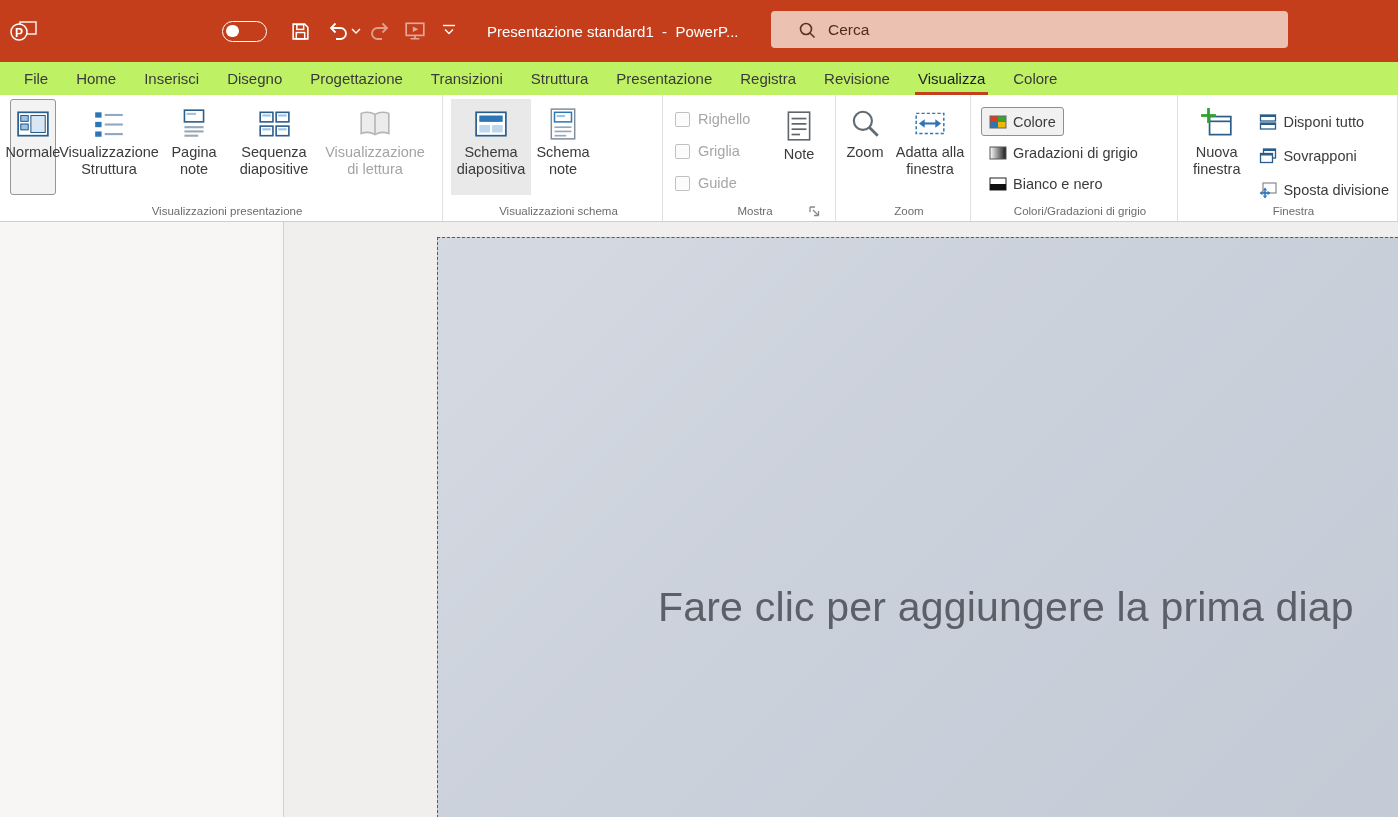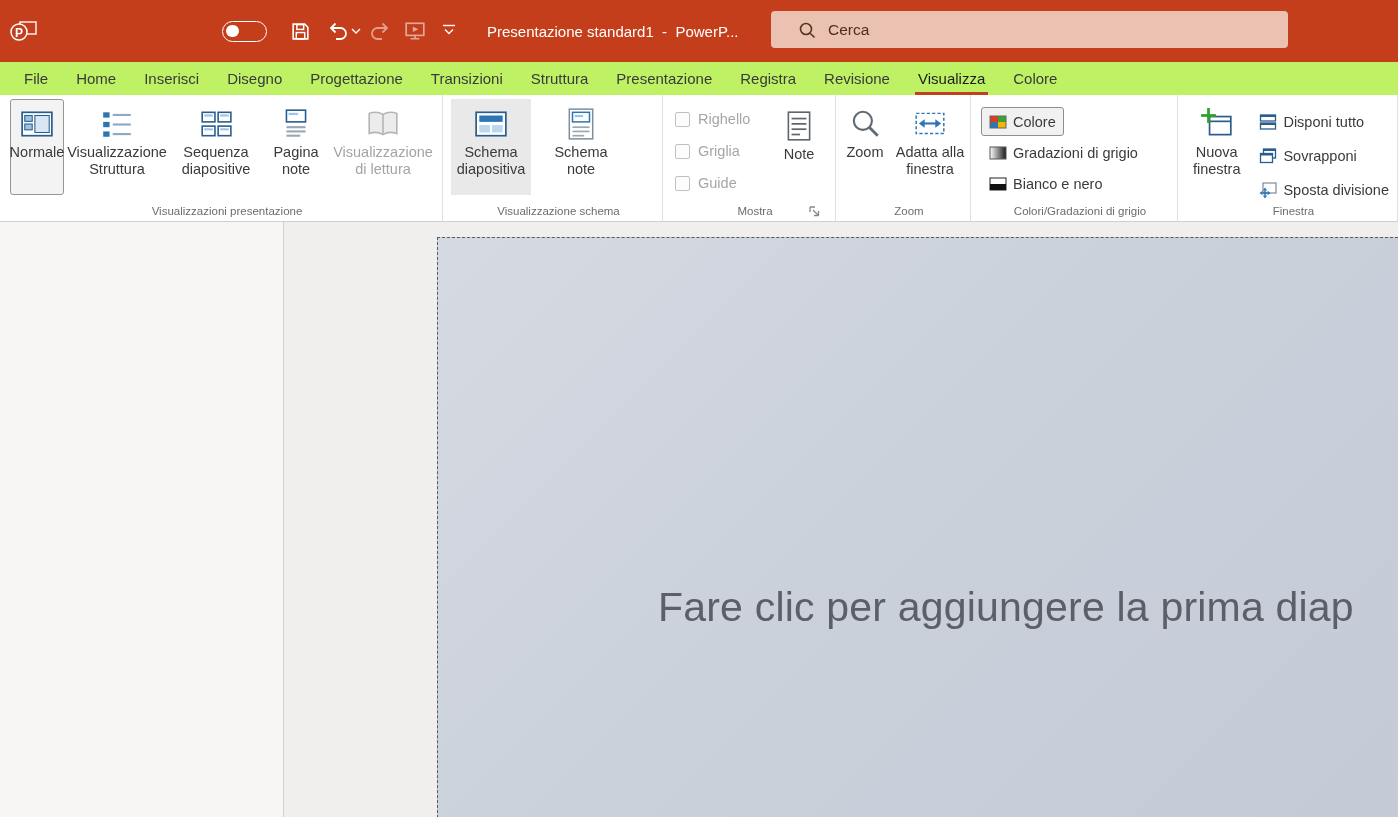--- a/index.html
+++ b/index.html
@@ -35,21 +35,21 @@
 
   
   .ribbon{position:absolute;top:95px;left:0;width:100%;height:127px;background:#fff;
     border-bottom:1px solid #d1cfcd;display:flex}
   .group{position:relative;height:100%;border-right:1px solid #e2e0de;padding:4px 0 22px}
   .group-label{position:absolute;bottom:4px;left:12px;right:0;text-align:center;
     font-size:11.5px;color:#6e6c6a}
   .gc{display:flex;height:100%;align-items:flex-start}
   .g0{width:443px}.g1{width:220px}.g2{width:173px}.g3{width:135px}.g4{width:207px}.g5{width:220px}
   .g0 .gc{padding-left:10px;gap:2px}
-  .g1 .gc{padding-left:8px;gap:20px}
+  .g1 .gc{padding-left:8px;gap:2px}
   .g2 .gc{padding:2px 0 0 12px}
   .g3 .gc{padding-left:3px}
   .g4 .gc{flex-direction:column;padding:8px 0 0 10px;gap:2px;align-items:flex-start}
   .g5 .gc{padding-left:8px}
 
   .btn{border:1px solid transparent;border-radius:3px}
   .btn.lg{display:flex;flex-direction:column;align-items:center;padding-top:7px;height:96px}
   .btn.lg .ico{width:34px;height:34px;flex:none;margin-bottom:3px}
   .btn.lg .lbl{font-size:14.5px;line-height:17px;text-align:center;color:#3b3b3b}
   .btn.lg.sel-border{border-color:#969696;background:#f3f3f3}
@@ -151,67 +151,67 @@
     <div class="tab">Registra</div>
     <div class="tab">Revisione</div>
     <div class="tab active">Visualizza</div>
     <div class="tab">Colore</div>
   </div>
 
   <div class="ribbon">
 
     <div class="group g0">
       <div class="gc">
-        <div class="btn lg sel-border" style="width:54px">
+        <div class="btn lg sel-border" style="width:46px">
           <svg class="ico" viewBox="0 0 32 32">
             <rect x="2" y="5" width="28" height="22" fill="#fff" stroke="#2a5d8c" stroke-width="1.6"></rect>
             <rect x="4.5" y="8" width="7" height="5.5" fill="#9dc3e6" stroke="#2a5d8c"></rect>
             <rect x="4.5" y="16" width="7" height="5.5" fill="#9dc3e6" stroke="#2a5d8c"></rect>
             <rect x="14" y="8" width="13.5" height="16" fill="#d9e7f5" stroke="#2a5d8c"></rect>
           </svg>
           <span class="lbl">Normale</span>
         </div>
         <div class="btn lg" style="width:102px">
           <svg class="ico" viewBox="0 0 32 32">
             <rect x="3" y="5" width="6" height="5" fill="#2e75b6"></rect>
             <line x1="12" y1="7.5" x2="29" y2="7.5" stroke="#8ea9c1" stroke-width="2"></line>
             <rect x="3" y="14" width="6" height="5" fill="#2e75b6"></rect>
             <line x1="12" y1="16.5" x2="29" y2="16.5" stroke="#8ea9c1" stroke-width="2"></line>
             <rect x="3" y="23" width="6" height="5" fill="#2e75b6"></rect>
             <line x1="12" y1="25.5" x2="29" y2="25.5" stroke="#8ea9c1" stroke-width="2"></line>
           </svg>
           <span class="lbl">Visualizzazione Struttura</span>
+        </div>
+        <div class="btn lg" style="width:64px">
+          <svg class="ico" viewBox="0 0 32 32">
+            <rect x="7" y="3" width="18" height="11" fill="#fff" stroke="#2a5d8c" stroke-width="1.5"></rect>
+            <rect x="9" y="5.5" width="9" height="2" fill="#9dc3e6"></rect>
+            <line x1="7" y1="19" x2="25" y2="19" stroke="#9aa7b4" stroke-width="2"></line>
+            <line x1="7" y1="23" x2="25" y2="23" stroke="#9aa7b4" stroke-width="2"></line>
+            <line x1="7" y1="27" x2="20" y2="27" stroke="#9aa7b4" stroke-width="2"></line>
+          </svg>
+          <span class="lbl">Pagina note</span>
         </div>
         <div class="btn lg" style="width:92px">
           <svg class="ico" viewBox="0 0 32 32">
             <g stroke="#2a5d8c" fill="#fff" stroke-width="1.5">
               <rect x="3" y="5" width="12" height="9"></rect>
                 <rect x="18" y="5" width="12" height="9"></rect>
               <rect x="3" y="18" width="12" height="9"></rect>
                 <rect x="18" y="18" width="12" height="9"></rect>
             </g>
             <g fill="#9dc3e6">
               <rect x="5" y="7" width="8" height="2"></rect>
                 <rect x="20" y="7" width="8" height="2"></rect>
               <rect x="5" y="20" width="8" height="2"></rect>
                 <rect x="20" y="20" width="8" height="2"></rect>
             </g>
           </svg>
           <span class="lbl">Sequenza diapositive</span>
         </div>
-        <div class="btn lg" style="width:64px">
-          <svg class="ico" viewBox="0 0 32 32">
-            <rect x="7" y="3" width="18" height="11" fill="#fff" stroke="#2a5d8c" stroke-width="1.5"></rect>
-            <rect x="9" y="5.5" width="9" height="2" fill="#9dc3e6"></rect>
-            <line x1="7" y1="19" x2="25" y2="19" stroke="#9aa7b4" stroke-width="2"></line>
-            <line x1="7" y1="23" x2="25" y2="23" stroke="#9aa7b4" stroke-width="2"></line>
-            <line x1="7" y1="27" x2="20" y2="27" stroke="#9aa7b4" stroke-width="2"></line>
-          </svg>
-          <span class="lbl">Pagina note</span>
-        </div>
         <div class="btn lg disabled" style="width:106px">
           <svg class="ico" viewBox="0 0 32 32">
             <path d="M16 7 C12 4.5 7 4.5 3 6 V25 C7 23.5 12 23.5 16 26 C20 23.5 25 23.5 29 25 V6 C25 4.5 20 4.5 16 7 Z" fill="#ececec" stroke="#b5b5b5" stroke-width="1.5"></path>
             <line x1="16" y1="7" x2="16" y2="26" stroke="#b5b5b5" stroke-width="1.5"></line>
           </svg>
           <span class="lbl">Visualizzazione di lettura</span>
         </div>
       </div>
       <div class="group-label">Visualizzazioni presentazione</div>
     </div>
@@ -232,21 +232,21 @@
             <rect x="5" y="2" width="22" height="28" fill="#fff" stroke="#7f8c99" stroke-width="1.4"></rect>
             <rect x="8" y="5" width="16" height="9" fill="#fff" stroke="#2e75b6" stroke-width="1.4"></rect>
             <rect x="10" y="7.5" width="8" height="2" fill="#9dc3e6"></rect>
             <line x1="8" y1="19" x2="24" y2="19" stroke="#9aa7b4" stroke-width="1.6"></line>
             <line x1="8" y1="23" x2="24" y2="23" stroke="#9aa7b4" stroke-width="1.6"></line>
             <line x1="8" y1="27" x2="19" y2="27" stroke="#9aa7b4" stroke-width="1.6"></line>
           </svg>
           <span class="lbl">Schema note</span>
         </div>
       </div>
-      <div class="group-label">Visualizzazione schema</div>
+      <div class="group-label">Visualizzazioni schema</div>
     </div>
 
     <div class="group g2">
       <div class="gc">
         <div class="chk-col">
           <div class="chk">
             <span class="box"></span>
             <span>Righello</span>
           </div>
           <div class="chk">

